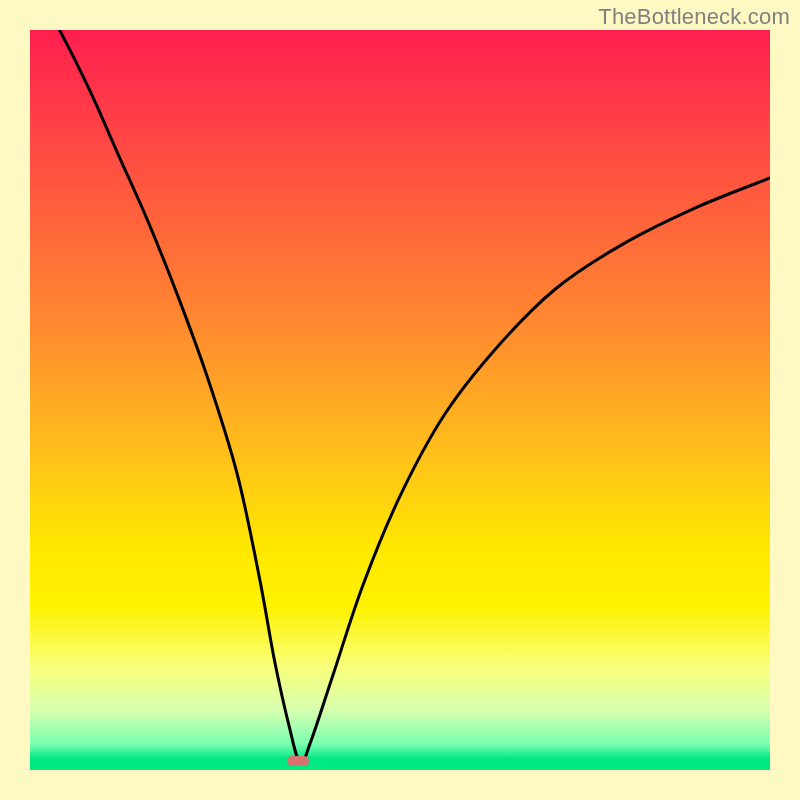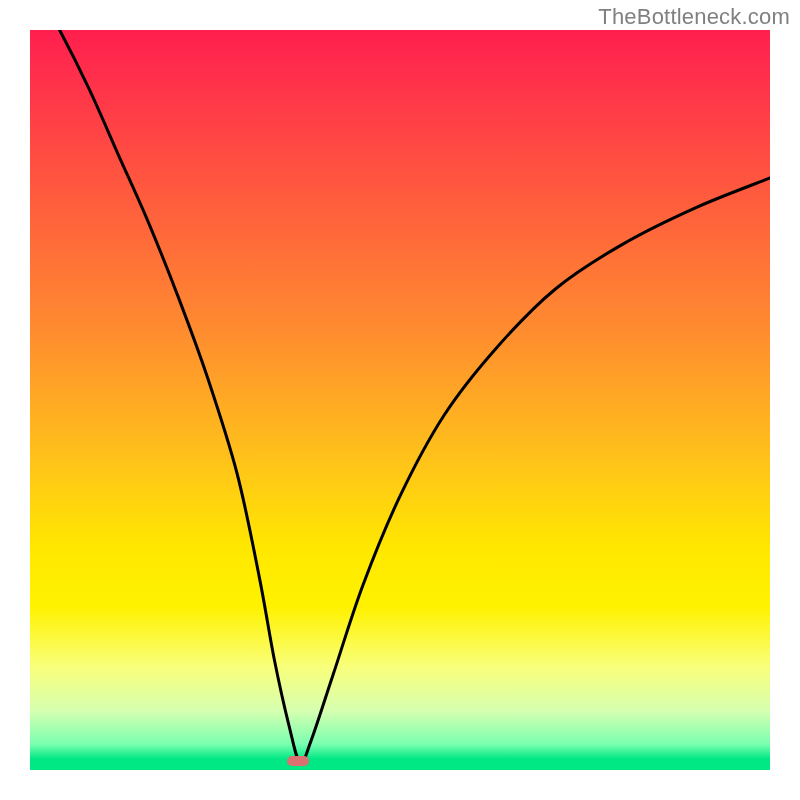--- a/index.html
+++ b/index.html
@@ -9,21 +9,21 @@
     height: 800px;
     background: #000;
     font-family: Arial, Helvetica, sans-serif;
     overflow: hidden;
   }
   .frame {
     position: absolute;
     left: 0; top: 0;
     width: 800px;
     height: 800px;
-    background: #ffffff;
+    background: #fef9c3;
   }
   .watermark {
     position: absolute;
     top: 4px;
     right: 10px;
     color: #808080;
     font-size: 22px;
     font-weight: 400;
     letter-spacing: 0.2px;
     z-index: 50;

